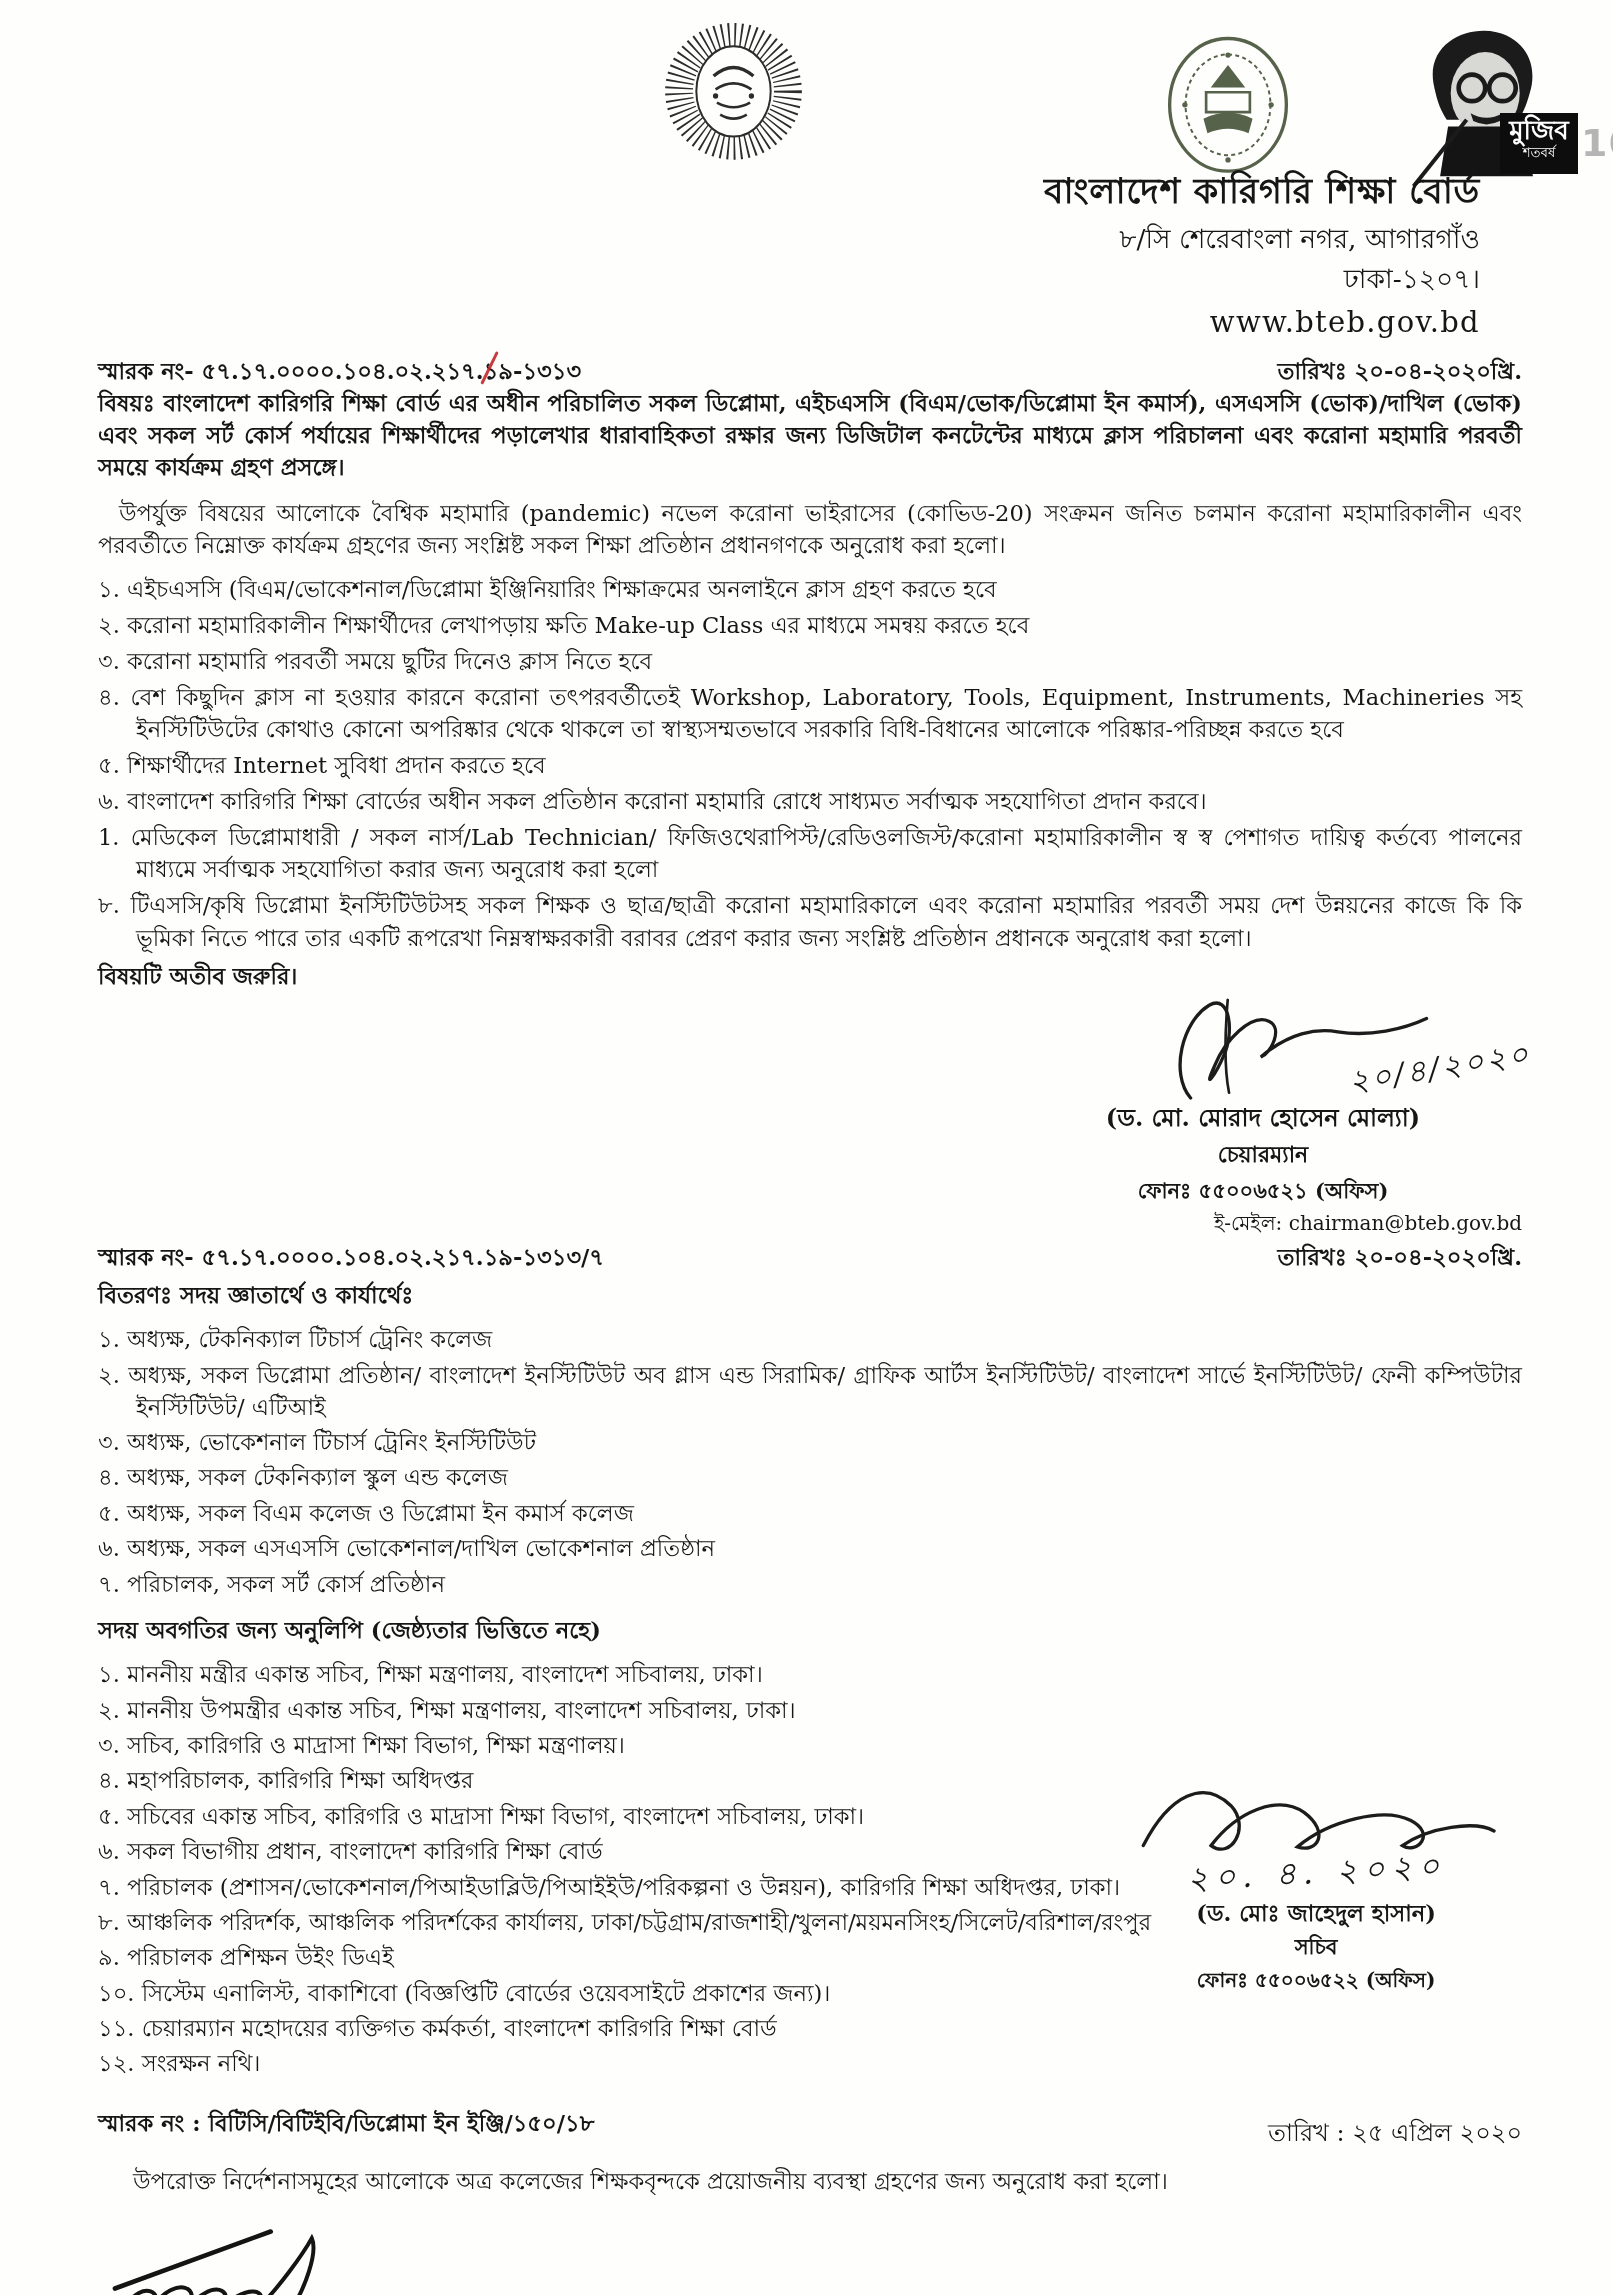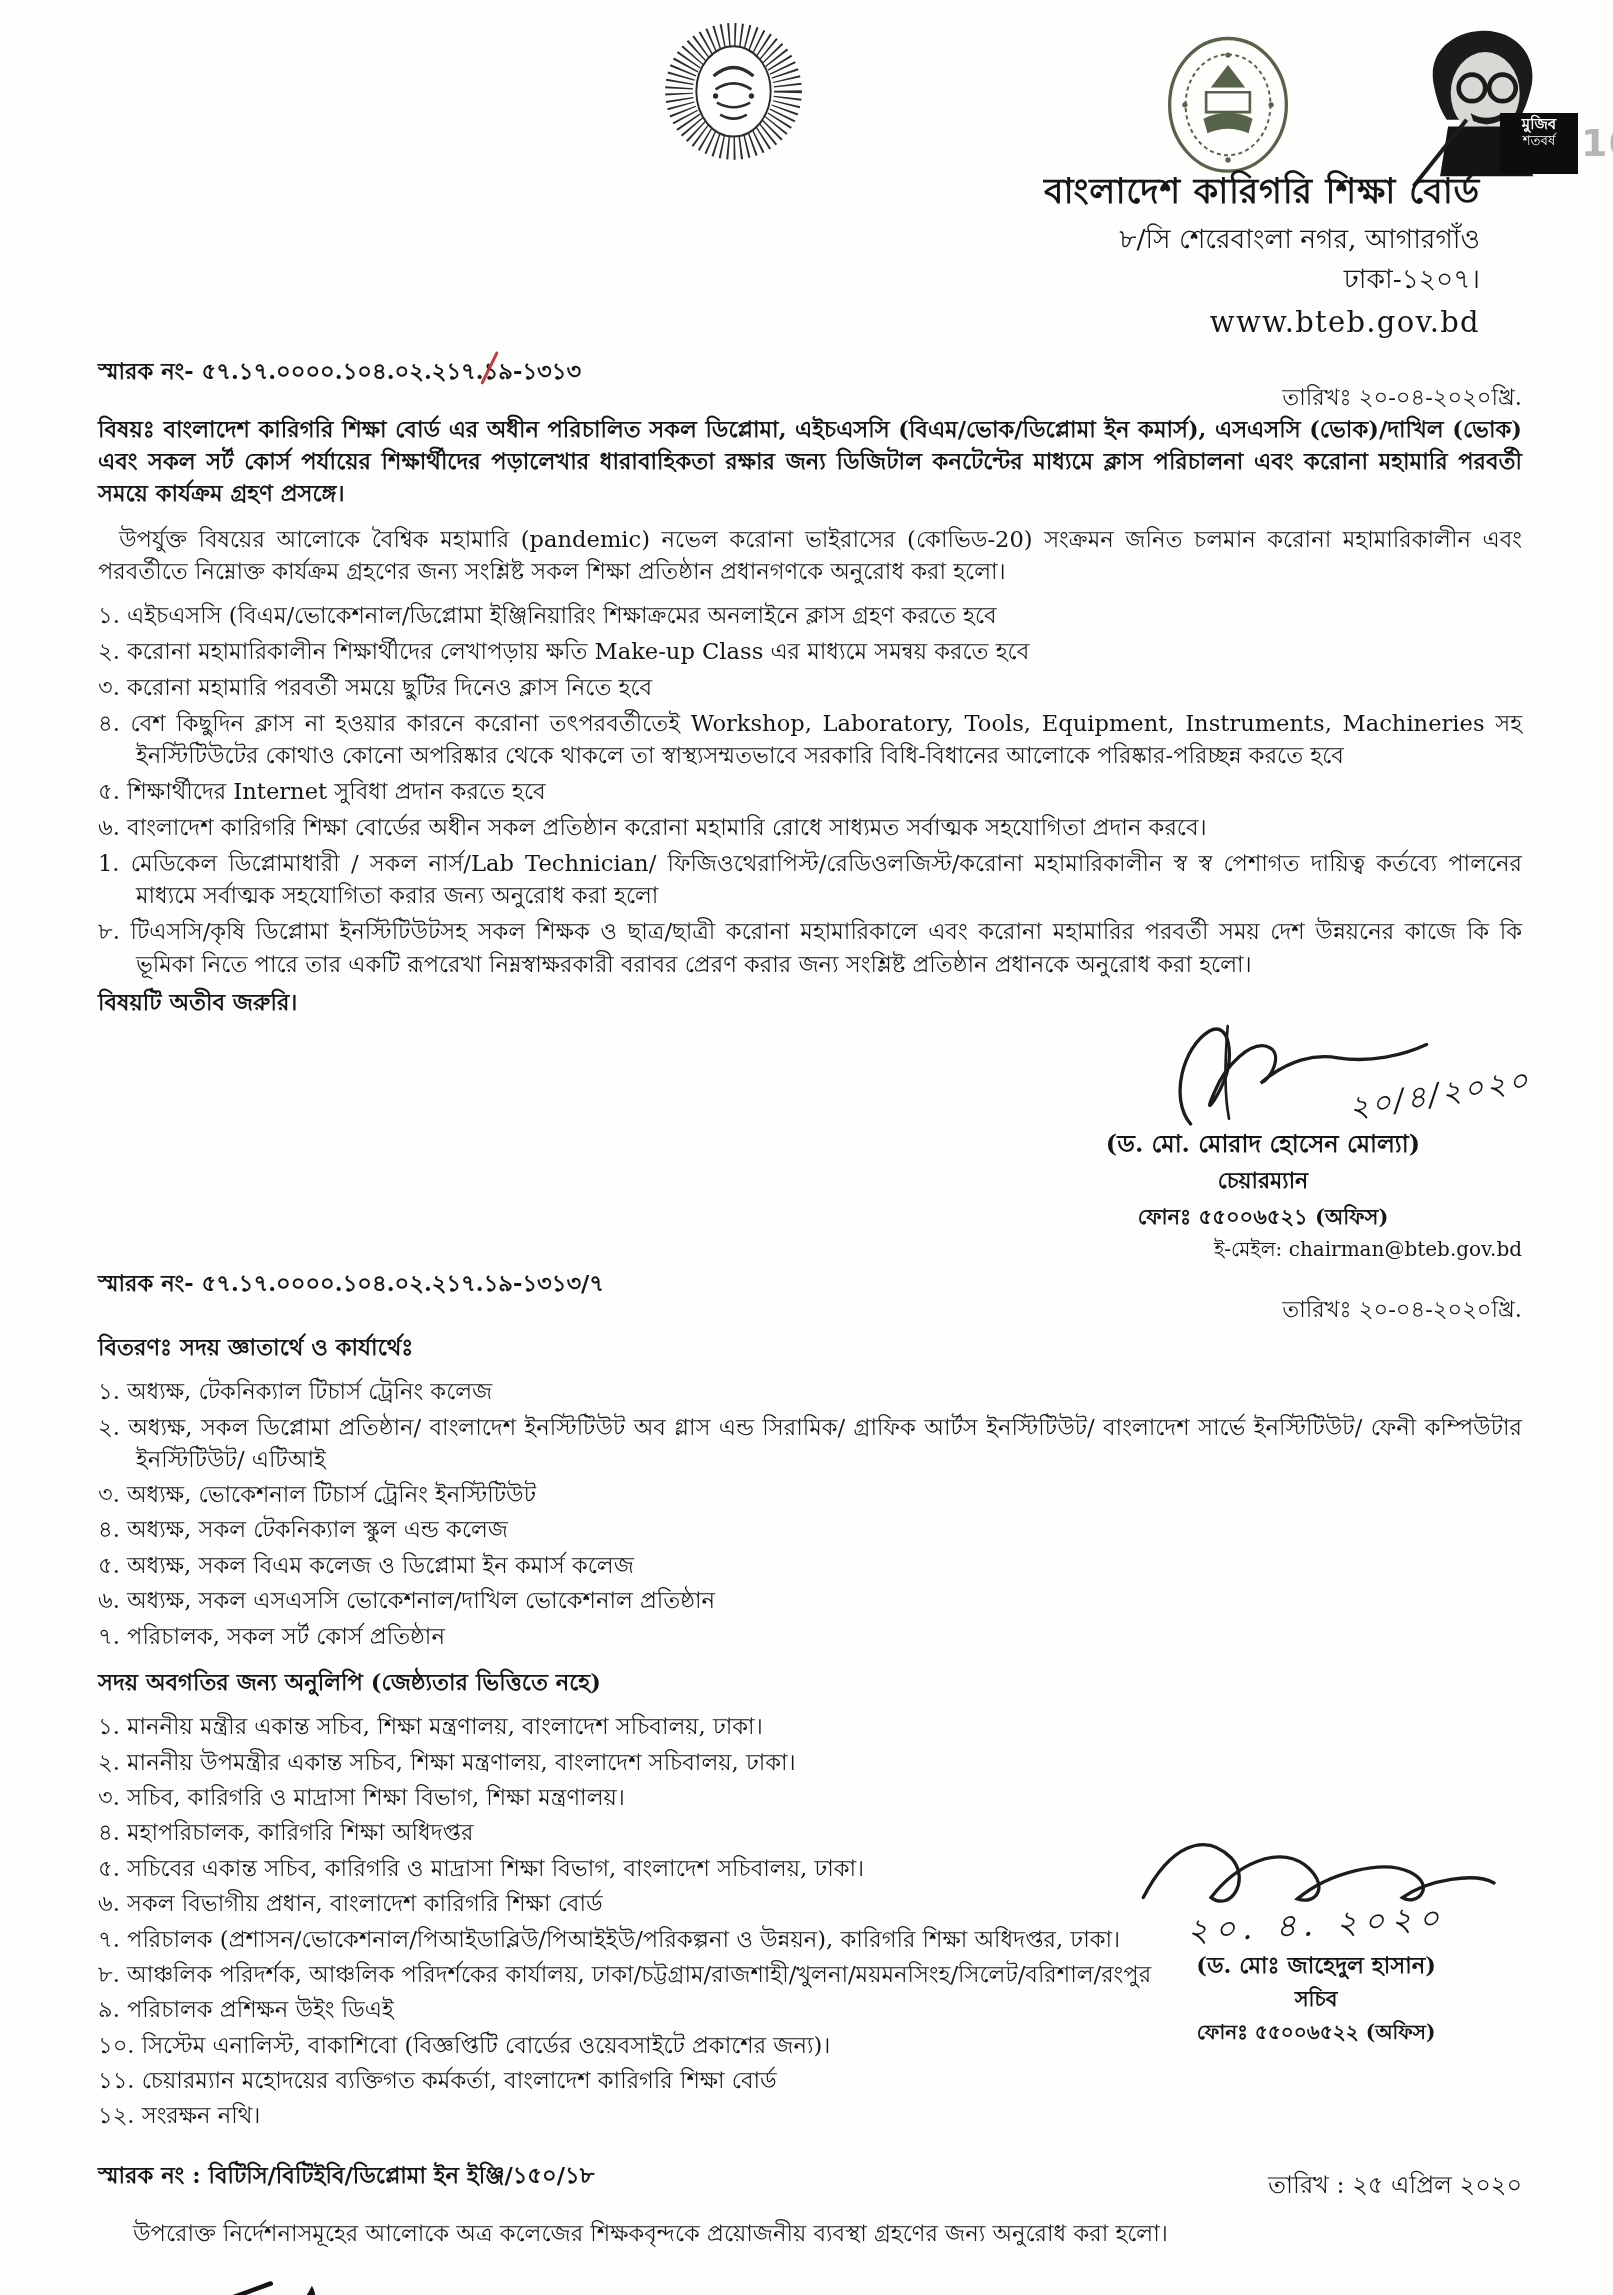--- a/index.html
+++ b/index.html
@@ -21,31 +21,31 @@
   .org-name{font-size:35px;font-weight:bold;letter-spacing:0.7px;}
   .addr{font-size:26.5px;margin-top:6.6px;}
   .addr2{font-size:26.5px;margin-top:4px;}
   .website{font-size:29px;margin-top:6.6px;letter-spacing:1.3px;}
   .edu-logo-wrap{position:absolute;left:1165px;top:35px;width:126px;height:143px;}
   .mujib-wrap{position:absolute;left:1387px;top:20px;width:219px;height:173px;}
   .mujib-box{
     position:absolute;left:113px;top:93px;width:78px;height:61px;background:#0d0d0d;
     color:#fff;text-align:center;line-height:1.05;padding-top:4px;box-sizing:border-box;
   }
-  .mujib-word{font-size:15px;font-weight:bold;display:block;}
+  .mujib-word{font-size:26px;font-weight:bold;display:block;}
   .mujib-word2{font-size:13.3px;display:block;margin-top:1.3px;}
   .mujib-num{
     position:absolute;left:194px;top:101px;font-size:38px;font-weight:bold;
     color:#b5b5b5;letter-spacing:1.3px;font-family:"DejaVu Sans","Liberation Sans",sans-serif;
   }
   
   .content{position:absolute;left:98px;top:355px;width:1424px;font-size:22.6px;line-height:1.42;}
   .row-between{display:flex;justify-content:space-between;align-items:flex-start;position:relative;}
   .memo-ref{font-weight:bold;}
-  .memo-date{font-weight:normal;white-space:nowrap;margin-top:26px;}
+  .memo-date{font-weight:bold;white-space:nowrap;}
   .red-slash{
     position:absolute;left:390px;top:-5.3px;width:3.3px;height:36px;background:#c1272d;
     transform:rotate(26deg);border-radius:2px;opacity:.9;
   }
   .subject{font-weight:bold;text-align:justify;margin-top:0;}
   .intro{margin-top:13.3px;text-align:justify;text-indent:21px;}
   .list{margin-top:12px;}
   .list .li-row{padding-left:38px;text-indent:-38px;margin:4px 0;text-align:justify;}
   .closing{font-weight:bold;margin-top:6.6px;}
   

